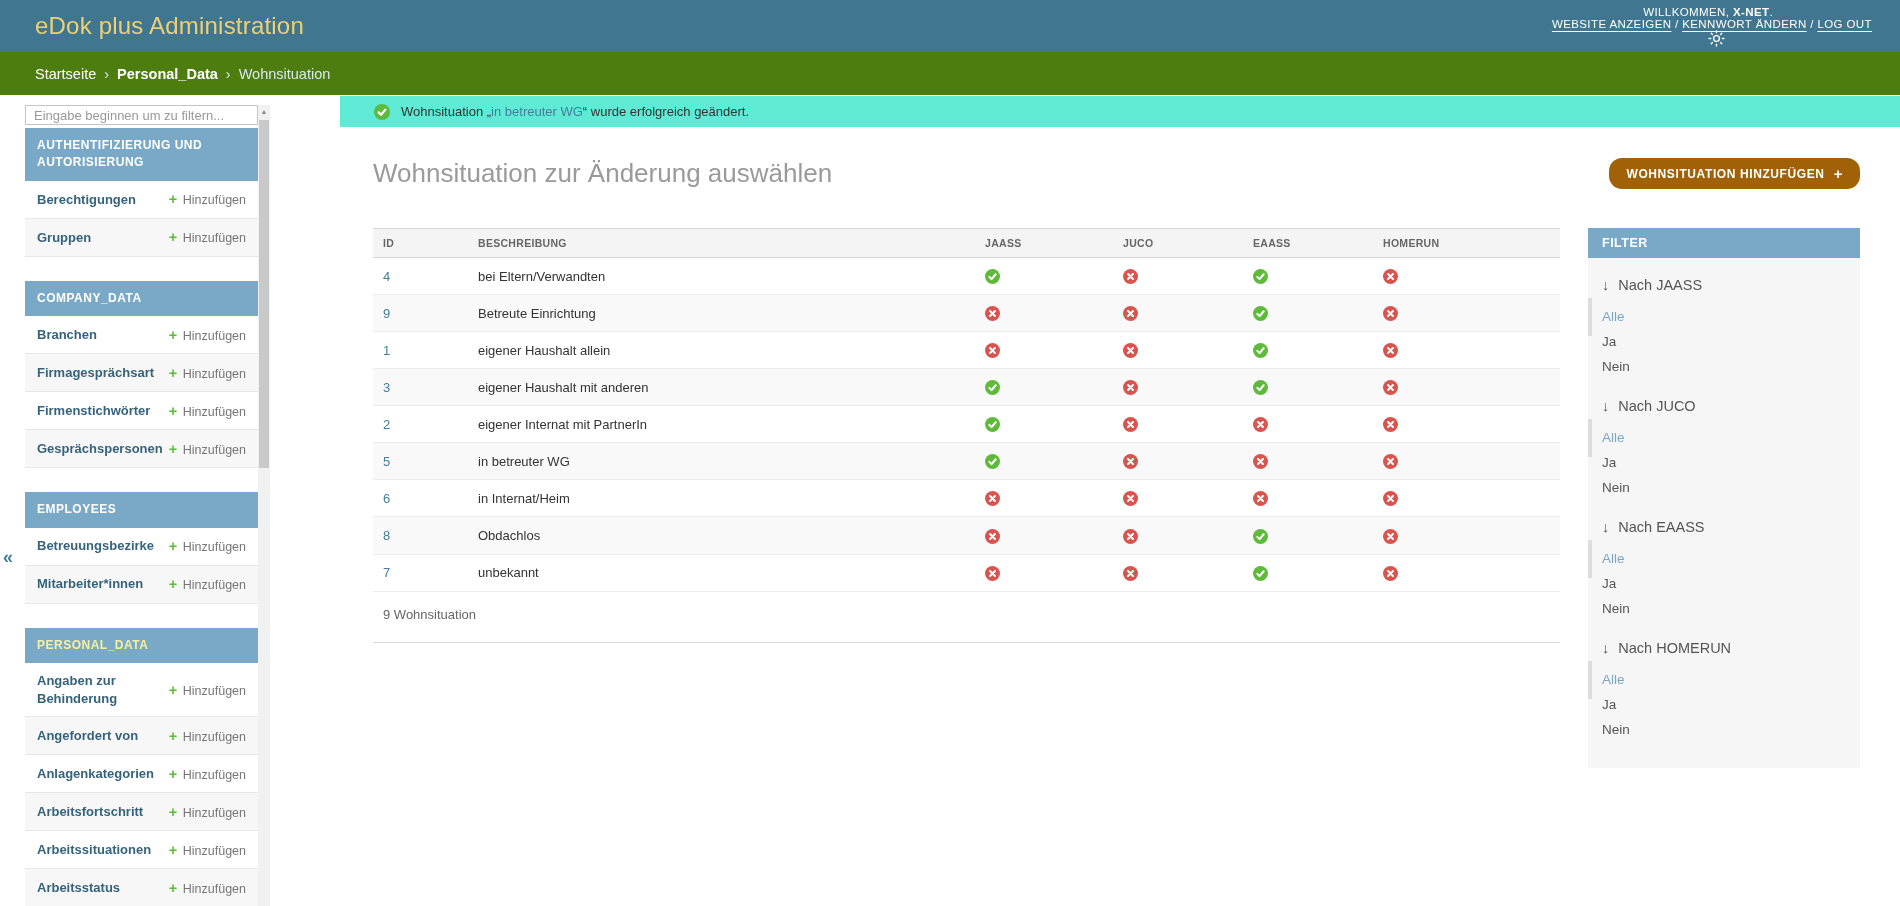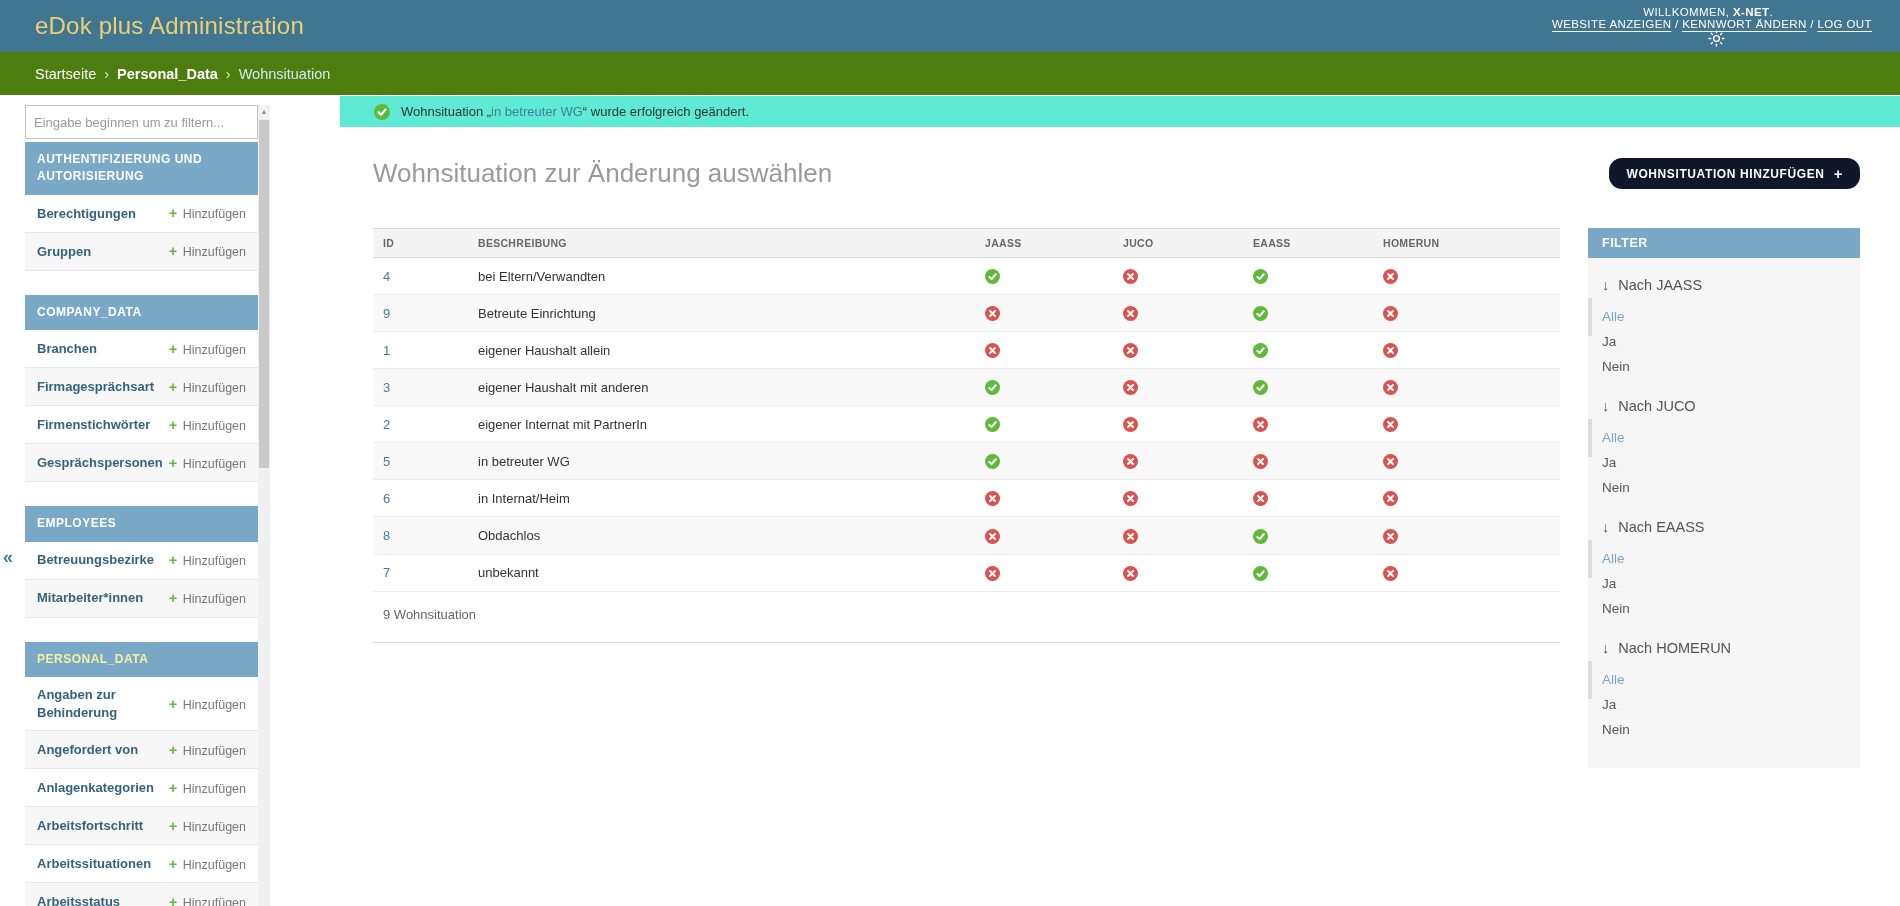--- a/index.html
+++ b/index.html
@@ -23,21 +23,21 @@
   .breadcrumb .bc-item{color:#fff;}
   .breadcrumb .bc-item.bold{font-weight:bold;}
   .breadcrumb .bc-item.current{color:#D9E7F1;}
   .breadcrumb .bc-sep{color:#D9E7F1;padding:0 8px;}
 
   
   .layout{position:absolute;top:95px;left:0;right:0;bottom:0;}
 
   
   .sidebar{position:absolute;left:25px;top:10px;width:233px;}
-  .sidebar-filter{width:100%;box-sizing:border-box;height:34px;border:1px solid #c5c5c5;
+  .sidebar-filter{width:100%;box-sizing:border-box;height:20px;border:1px solid #c5c5c5;
     padding:0 8px;font-size:13px;color:#333;margin-bottom:3px;outline:none;}
   .sidebar-filter::placeholder{color:#999;}
   .module{margin-bottom:24px;}
   .module-header{background:#79A9C6;color:#fff;font-size:12px;font-weight:bold;
     letter-spacing:.5px;padding:9px 12px;line-height:1.45;}
   .module-header.active{color:#F7EFA0;}
   .module-row{display:flex;justify-content:space-between;align-items:center;
     padding:9px 12px;border-bottom:1px solid #e7e7e7;background:#fff;min-height:19px;}
   .module-row.alt{background:#f7f7f7;}
   .item-label{color:#35637C;font-weight:bold;font-size:13px;max-width:122px;line-height:1.35;}
@@ -54,21 +54,21 @@
   
   .main{position:absolute;left:340px;top:0;right:0;}
   .success-msg{height:31px;background:#5eead4;display:flex;align-items:center;
     padding-left:34px;font-size:13px;color:#333;margin-top:1px;}
   .msg-icon{display:inline-flex;margin-right:11px;}
   .msg-link{color:#447E9B;}
 
   .content{padding:0 40px 0 33px;}
   .content-header{margin-top:31px;display:flex;justify-content:space-between;align-items:center;}
   .page-title{font-size:26px;font-weight:300;color:#9a9a9a;margin:0;}
-  .add-btn{background:#0f172a;color:#fff;border:none;border-radius:13px;
+  .add-btn{background:#a16207;color:#fff;border:none;border-radius:13px;
     padding:7px 17px;font-size:12px;font-weight:bold;letter-spacing:.6px;
     display:inline-flex;align-items:center;cursor:pointer;font-family:inherit;}
   .add-btn .plus{font-size:15px;margin-left:9px;font-weight:bold;}
 
   .main-row{display:flex;margin-top:39px;align-items:flex-start;}
   .table-wrap{width:1187px;margin-right:28px;}
   table{border-collapse:collapse;width:100%;}
   thead th{background:#f4f4f4;border-top:1px solid #d9d9d9;border-bottom:1px solid #d9d9d9;
     font-size:10.5px;color:#666;text-align:left;padding:8px 10px;font-weight:bold;letter-spacing:.3px;}
   tbody td{padding:10px;font-size:13px;color:#333;border-bottom:1px solid #ededed;}

